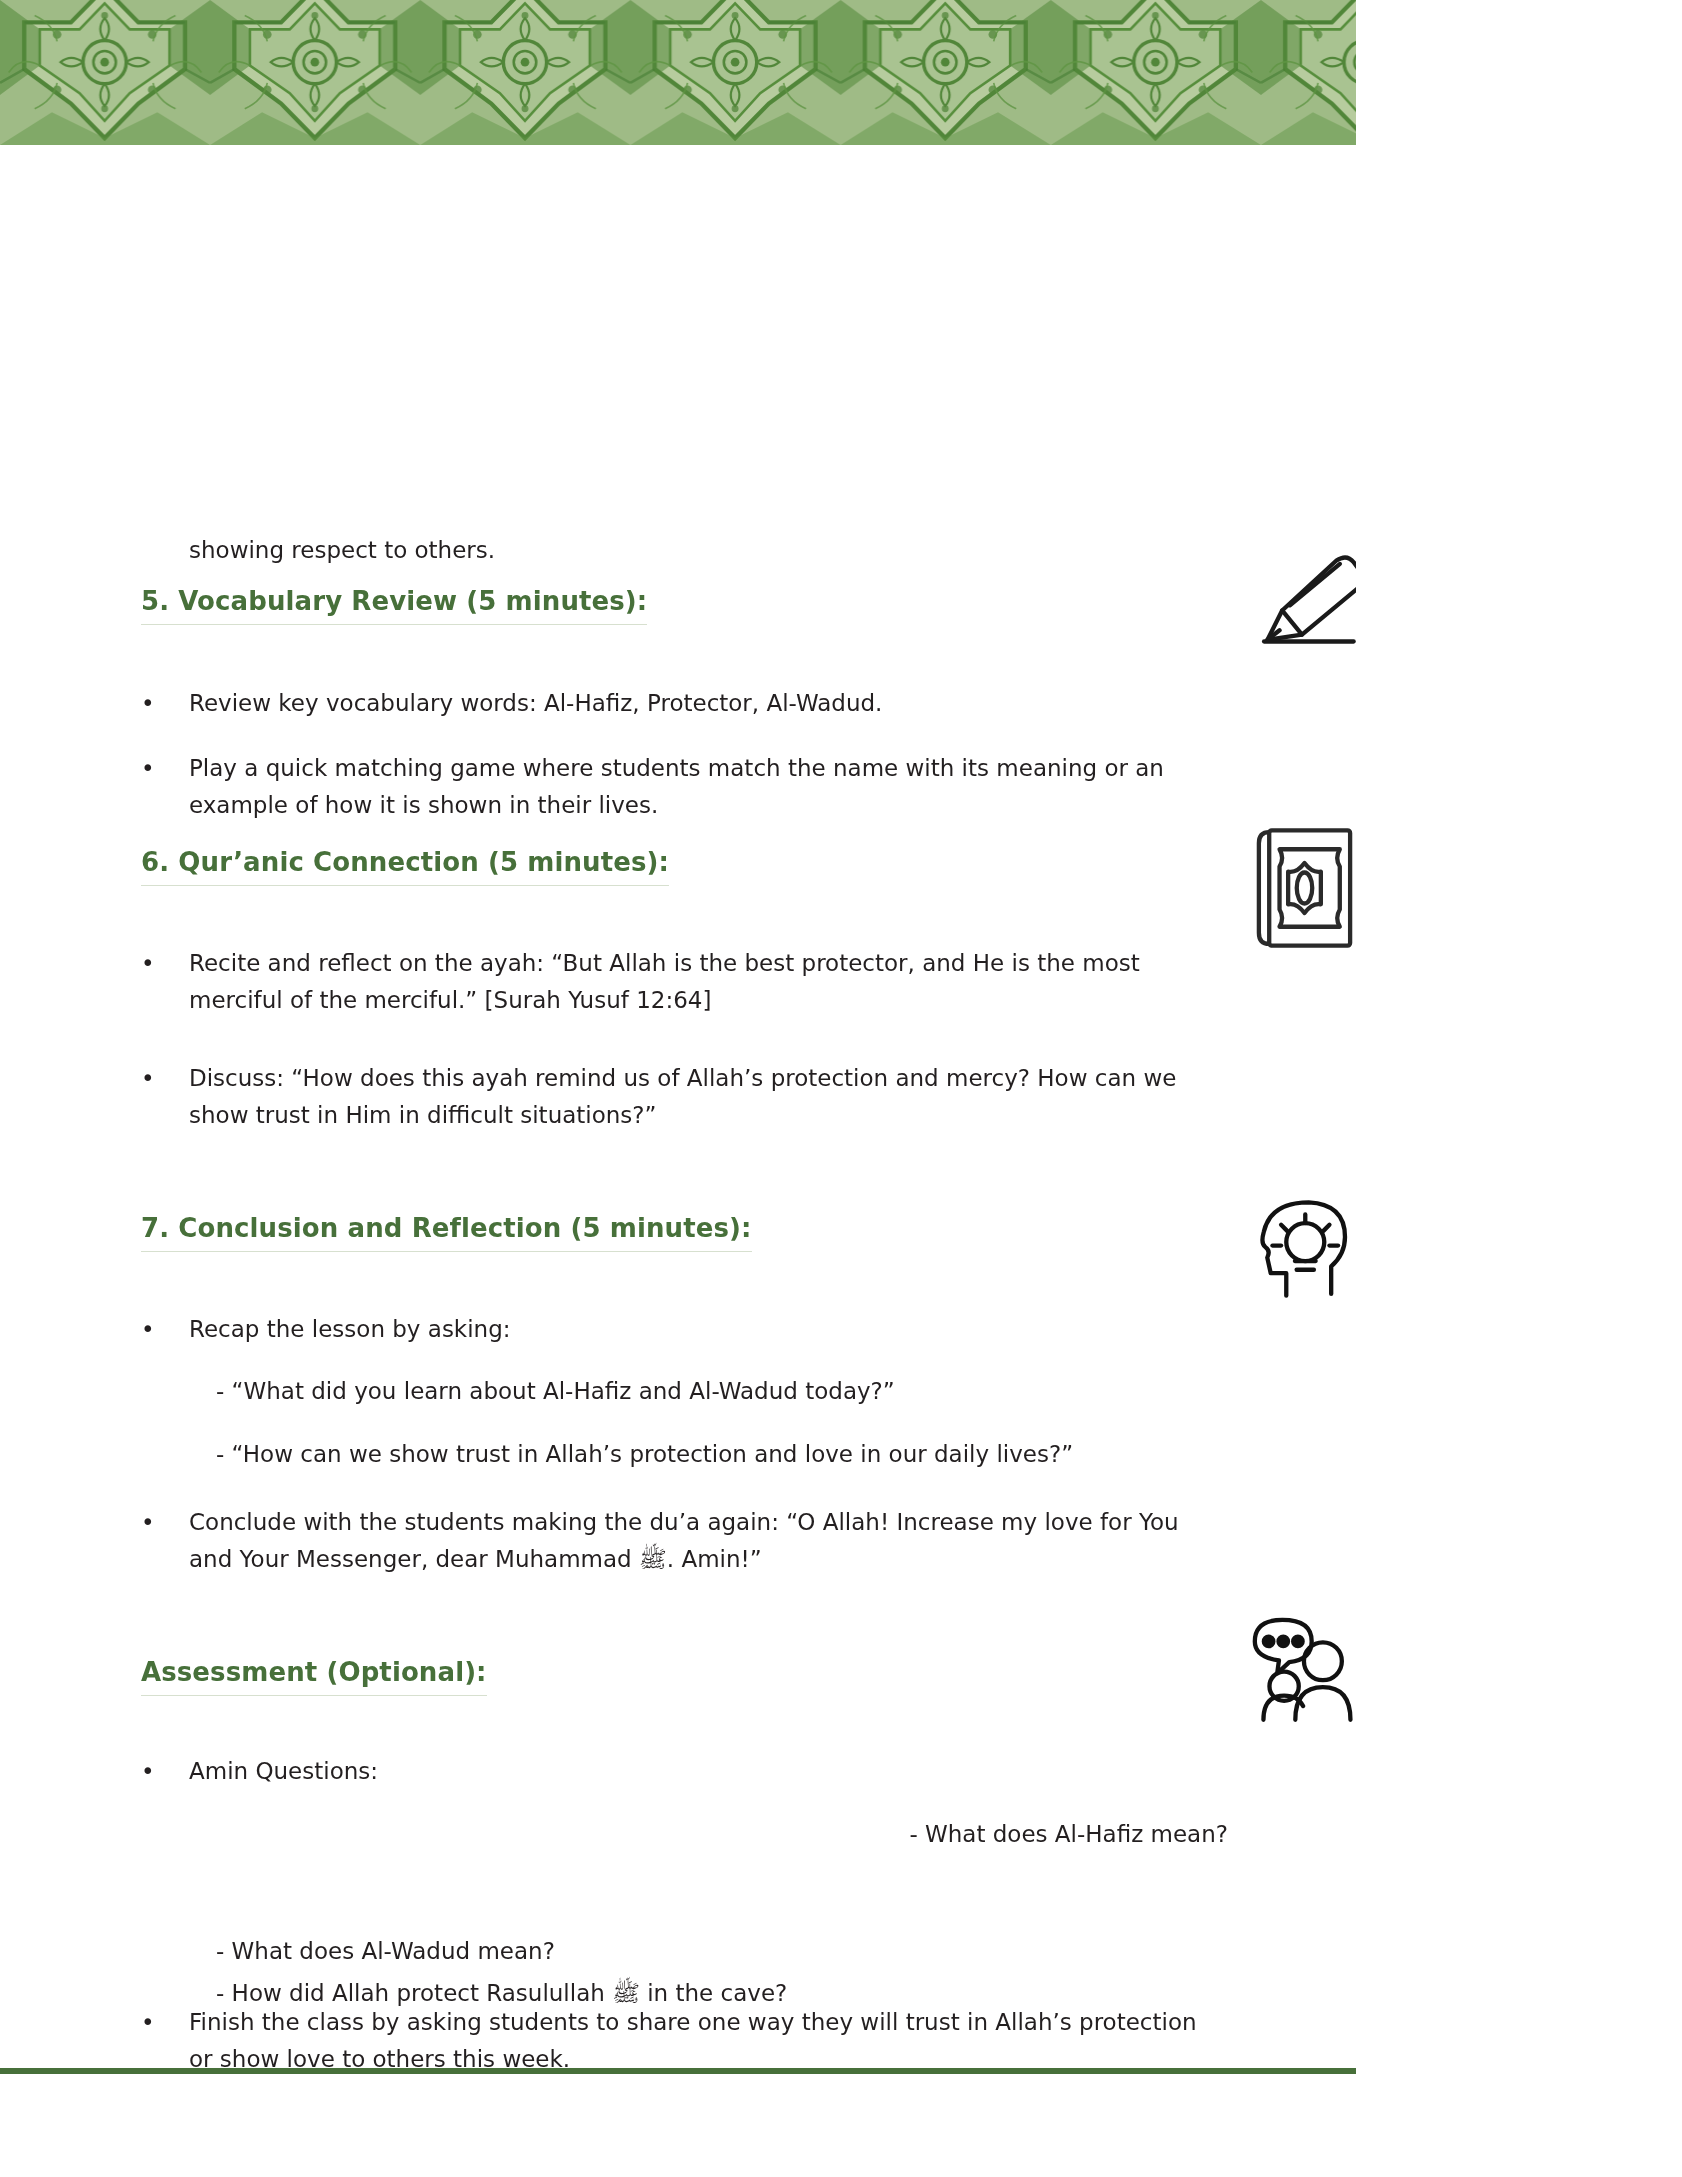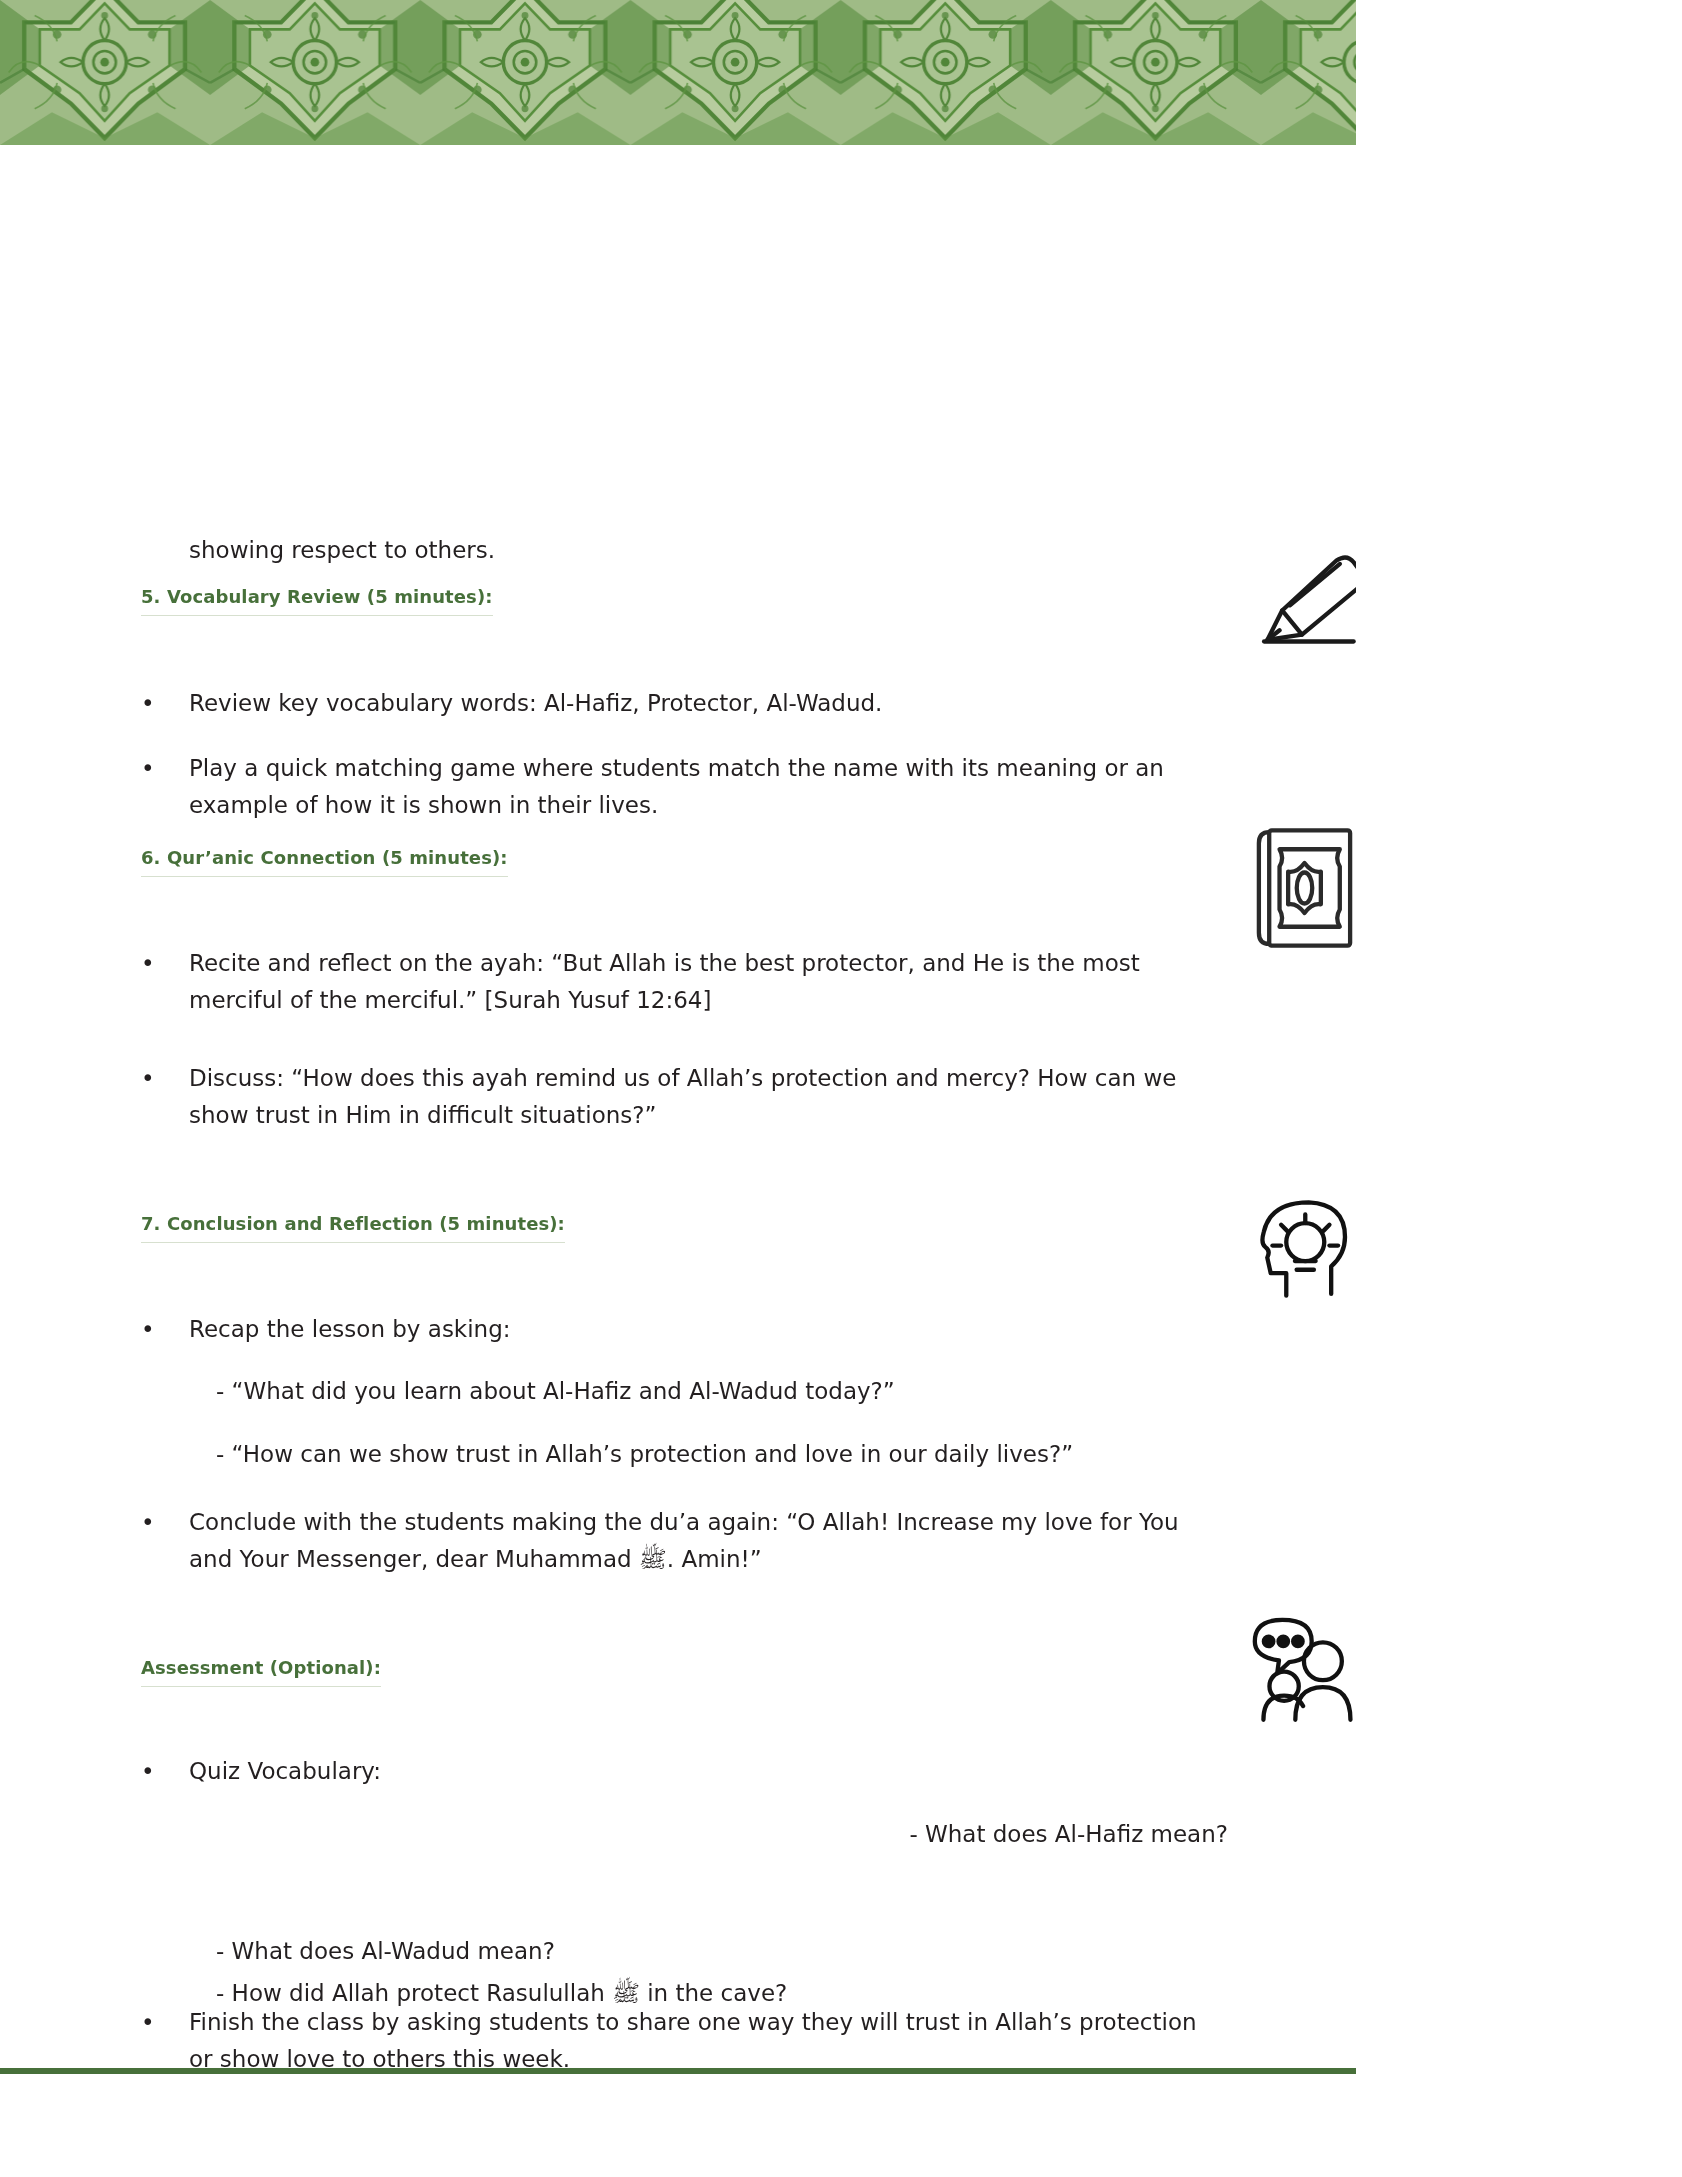--- a/index.html
+++ b/index.html
@@ -88,21 +88,21 @@
     position: absolute;
     left: 189px;
     top: 387px;
     width: 1038px;
   }
 
   .h-sec {
     position: absolute;
     left: 141px;
     font-family: "DejaVu Sans", sans-serif;
-    font-size: 18px;
+    font-size: 26px;
     font-weight: bold;
     color: #47703a;
     padding-bottom: 7.8px;
     border-bottom: 1.7px solid #d7e0cf;
     display: inline-block;
     letter-spacing: 0.1px;
   }
 
   .bullet-row {
     position: absolute;
@@ -236,21 +236,21 @@
 
     <div class="bullet-row" style="top:1359px;">
       <span class="bullet-dot">•</span>
       <span class="body-text bullet-text">Conclude with the students making the du’a again: “O Allah! Increase my love for You and Your Messenger, dear Muhammad ﷺ. Amin!”</span>
     </div>
 
     <div class="h-sec" style="top:1512px;">Assessment (Optional):</div>
 
     <div class="bullet-row" style="top:1608px;">
       <span class="bullet-dot">•</span>
-      <span class="body-text bullet-text">Quiz Vocabulary:</span>
+      <span class="body-text bullet-text">Amin Questions:</span>
     </div>
 
     <div class="body-text sub-row" style="top:1671px;text-align:right;">- What does Al-Hafiz mean?</div>
 
     <div class="body-text sub-row" style="top:1788px;">- What does Al-Wadud mean?</div>
 
     <div class="body-text sub-row" style="top:1806px;margin-top:24px;">- How did Allah protect Rasulullah ﷺ in the cave?</div>
 
     <div class="bullet-row" style="top:1859px;">
       <span class="bullet-dot">•</span>

